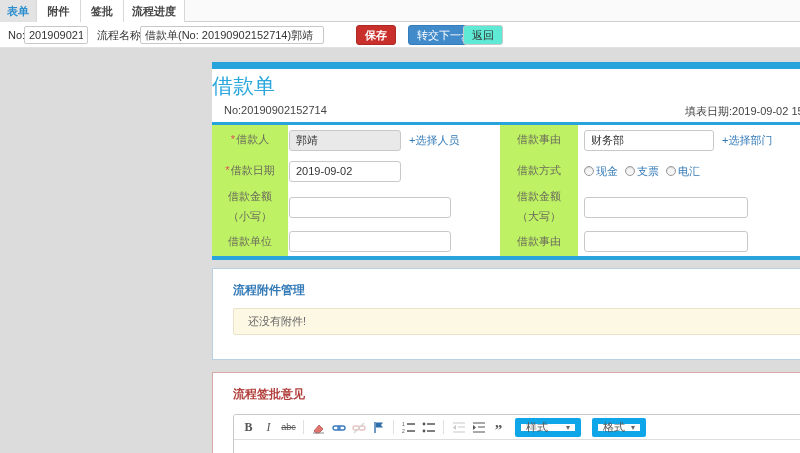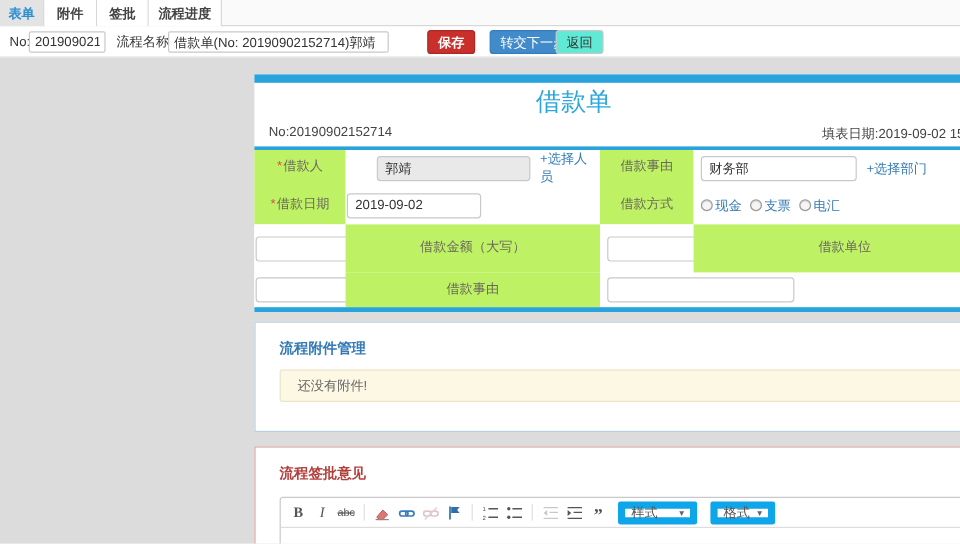--- a/index.html
+++ b/index.html
@@ -32,21 +32,21 @@
 
   
   .content { position:absolute; left:0; top:48px; width:800px; height:405px;
     background:#dcdcdc; overflow:hidden; }
   .panel { position:absolute; left:212px; width:618px; background:#fff; }
 
   
   .main-panel { top:14px; height:198px; }
   .blue-bar { height:7px; background:#29a3dc; }
   .form-title { position:absolute; left:0; top:7px; width:532px; height:31px;
-    text-align:center; font-size:21px; color:#2ba7dc; line-height:34px; }
+    font-size:21px; color:#2ba7dc; line-height:34px; }
   .meta-row { position:absolute; left:0; top:38px; width:618px; height:22px; }
   .meta-no { position:absolute; left:12px; top:4px; font-size:11px; color:#444; }
   .meta-date { position:absolute; left:473px; top:4px; font-size:11px; color:#444; white-space:nowrap; }
   .blue-divider { position:absolute; left:0; top:60px; width:618px; height:3px; background:#29a3dc; }
   .form-grid { position:absolute; left:0; top:63px; width:618px;
     display:grid; grid-template-columns:76px 212px 78px 252px;
     grid-template-rows:30px 32px 40px 29px; }
   .cell-label { background:#bef264; display:flex; align-items:center;
     justify-content:center; text-align:center; font-size:11px; color:#6a6a5c;
     padding:0 8px; line-height:1.8; }
@@ -126,21 +126,21 @@
       <span class="meta-date">填表日期:2019-09-02 15:27:1</span>
     </div>
     <div class="blue-divider"></div>
 
     <div class="form-grid">
 
       <div class="cell-label">
         <span><span class="star">*</span><span>借款人</span></span>
       </div>
       <div class="cell-field">
-        <input class="f-input f-readonly" style="width: 128px; margin-left: 25px;" readonly="" value="郭靖">
+        <input class="f-input f-readonly" style="width: 112px;" readonly="" value="郭靖">
         <a class="pick-link">+选择人员</a>
       </div>
       <div class="cell-label">
           <span>借款事由</span>
         </div>
       <div class="cell-field" style="padding-left:6px">
         <input class="f-input" style="width: 130px;" value="财务部">
         <a class="pick-link">+选择部门</a>
       </div>
 
@@ -163,20 +163,23 @@
             <span class="radio-circle"></span>
             <span class="radio-text">支票</span>
           </span>
           <span class="radio-item">
             <span class="radio-circle"></span>
             <span class="radio-text">电汇</span>
           </span>
         </div>
       </div>
 
+      <div class="cell-label">
+          <span>借款金额（小写）</span>
+        </div>
       <div class="cell-field">
         <input class="f-input" style="width: 162px;">
       </div>
       <div class="cell-label">
           <span>借款金额（大写）</span>
         </div>
       <div class="cell-field" style="padding-left:6px">
         <input class="f-input" style="width: 164px;">
       </div>
 

